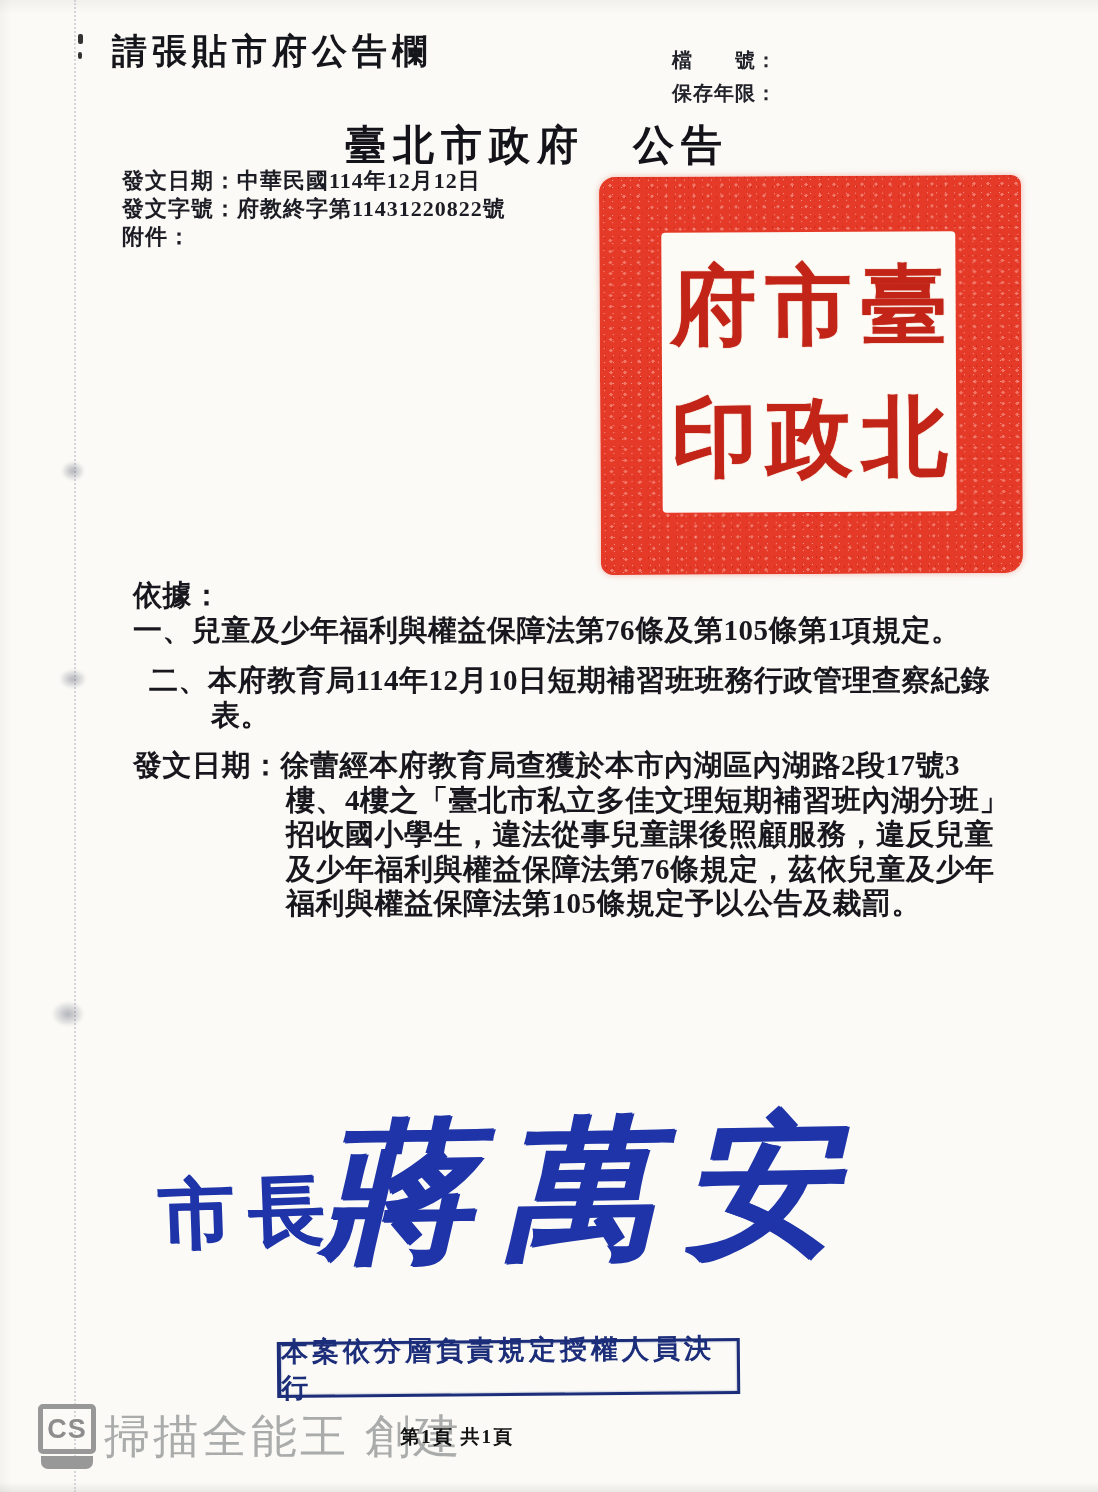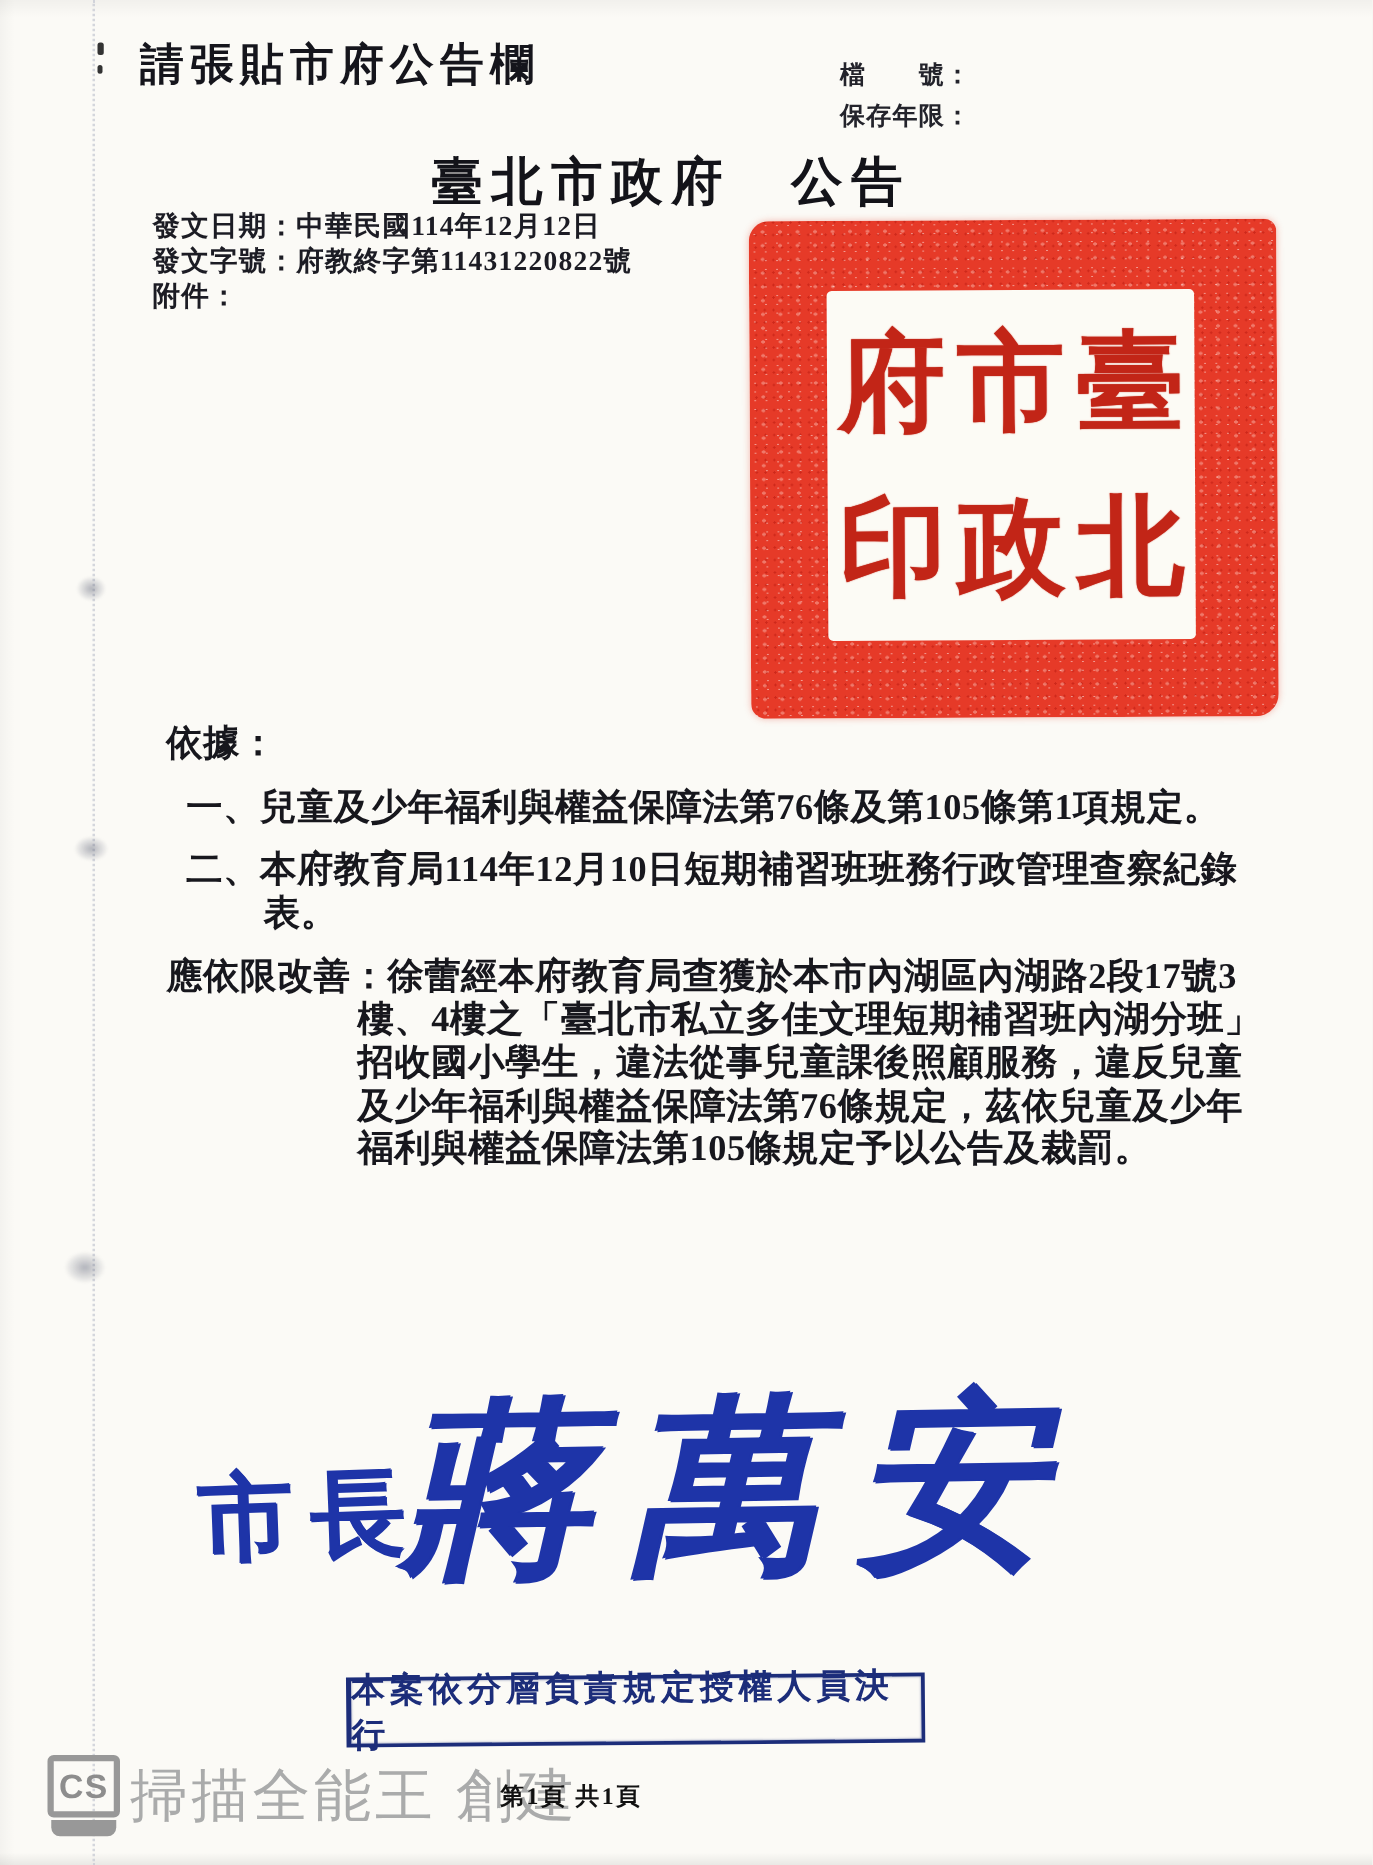--- a/index.html
+++ b/index.html
@@ -159,23 +159,23 @@
       <span class="seal-char">市</span>
       <span class="seal-char">臺</span>
       <span class="seal-char">印</span>
       <span class="seal-char">政</span>
       <span class="seal-char">北</span>
     </div>
   </div>
 
   <div class="body-text">
     <div>依據：</div>
-    <p class="basis-item" style="margin:16px;"><span>一、</span><span>兒童及少年福利與權益保障法第76條及第105條第1項規定。</span></p>
+    <p class="basis-item" style="margin:0;"><span>一、</span><span>兒童及少年福利與權益保障法第76條及第105條第1項規定。</span></p>
     <p class="basis-item" style="margin:16px;"><span>二、</span><span>本府教育局114年12月10日短期補習班班務行政管理查察紀錄表。</span></p>
-    <p class="hang-announce" style="margin:0;"><span>應依限改善：</span><span>徐蕾經本府教育局查獲於本市內湖區內湖路2段17號3樓、4樓之「臺北市私立多佳文理短期補習班內湖分班」招收國小學生，違法從事兒童課後照顧服務，違反兒童及少年福利與權益保障法第76條規定，茲依兒童及少年福利與權益保障法第105條規定予以公告及裁罰。</span></p>
+    <p class="hang-announce" style="margin:0;"><span>發文日期：</span><span>徐蕾經本府教育局查獲於本市內湖區內湖路2段17號3樓、4樓之「臺北市私立多佳文理短期補習班內湖分班」招收國小學生，違法從事兒童課後照顧服務，違反兒童及少年福利與權益保障法第76條規定，茲依兒童及少年福利與權益保障法第105條規定予以公告及裁罰。</span></p>
   </div>
 
   <div class="sig-title">市長</div>
   <div class="sig-name">蔣萬安</div>
 
   <div class="auth-stamp">本案依分層負責規定授權人員決行</div>
 
   <div class="cs-logo">
     <div class="cs-box">CS</div>
     <div class="cs-base"></div>

